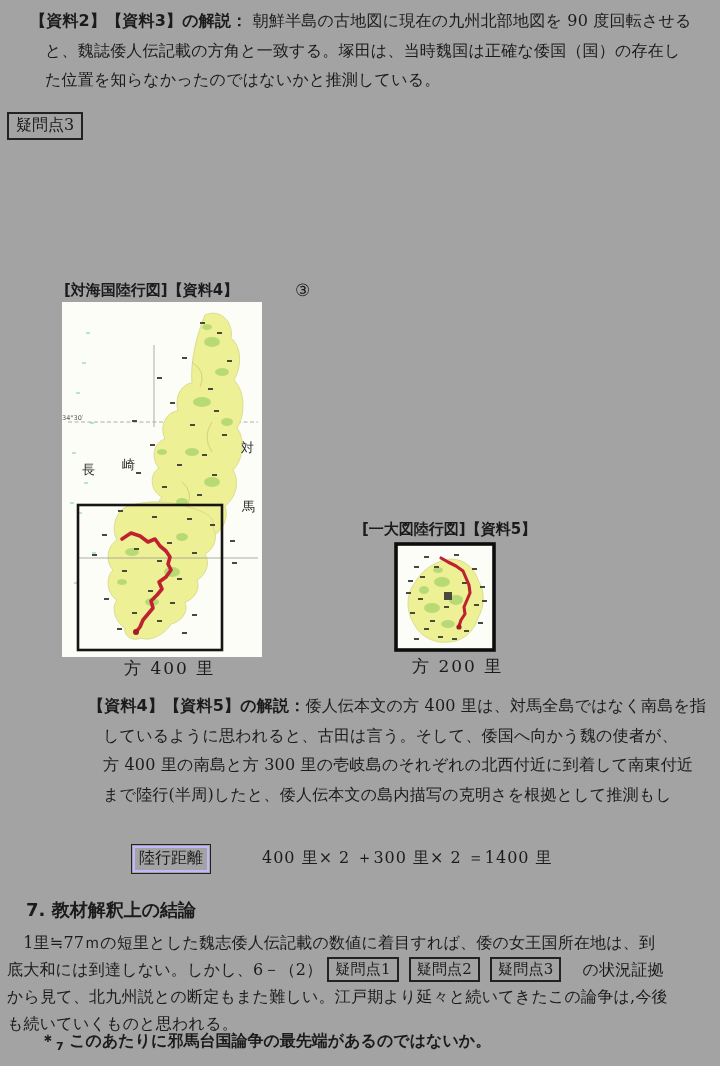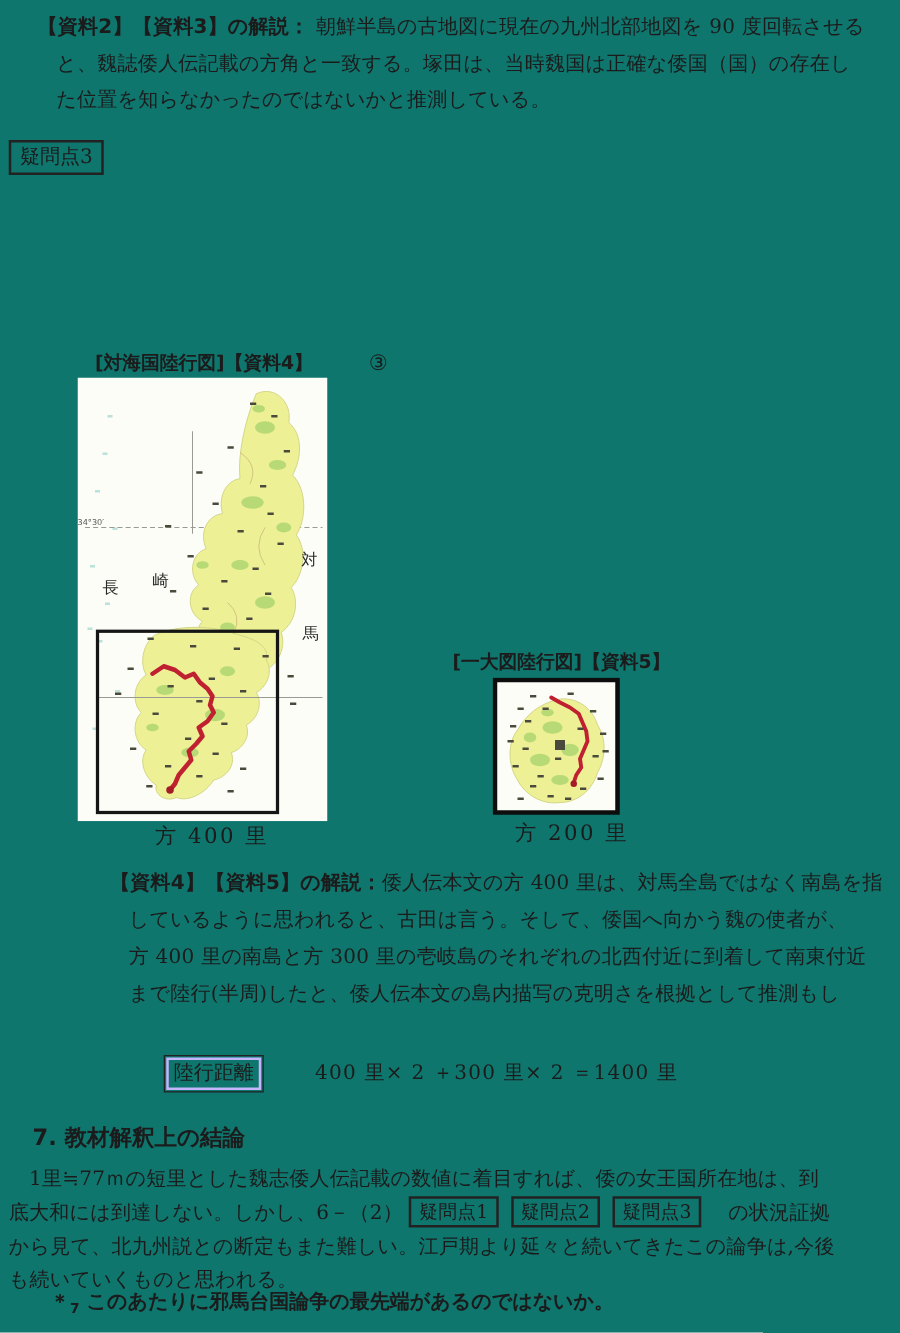--- a/index.html
+++ b/index.html
@@ -1,17 +1,17 @@
 <!DOCTYPE html>
 <html><head>
 <meta charset="utf-8">
 <style>
   html,body { margin:0; padding:0; background:#e8e8e8; }
   .page {
-    position:relative; width:720px; height:1066px; background:#0f766e;
+    position:relative; width:720px; height:1066px; background:#a3a3a3;
     overflow:hidden; margin:0 auto;
     font-family:"DejaVu Serif","Liberation Serif",serif; color:#1b1b1b;
   }
   .abs { position:absolute; }
   .tline { white-space:nowrap; font-size:16px; line-height:29.5px; height:29.5px; letter-spacing:0.2px; }
   .b { font-family:"DejaVu Sans","Liberation Sans",sans-serif; font-weight:bold; }
   
   #para1 .tline + .tline { margin-left:15px; }
   #para3 .tline + .tline { margin-left:15px; }
   #para4 .tline { line-height:27px; height:27px; }
@@ -59,21 +59,21 @@
       <div class="tline"><span class="b">【資料2】【資料3】の解説：</span><span> 朝鮮半島の古地図に現在の九州北部地図を 90 度回転させる</span></div>
       <div class="tline"><span>と、魏誌倭人伝記載の方角と一致する。塚田は、当時魏国は正確な倭国（国）の存在し</span></div>
       <div class="tline"><span>た位置を知らなかったのではないかと推測している。</span></div>
     </div>
 
   <div class="abs" style="left:7px; top:112px;">
     <span class="label-box">疑問点3</span>
   </div>
 
 
-  <div class="abs map-header" style="left:76px; top:281px;text-align:right;">[対海国陸行図]【資料4】</div>
+  <div class="abs map-header" style="left:64px; top:281px;text-align:right;">[対海国陸行図]【資料4】</div>
   <div class="abs marker" style="left:295px; top:280px;">③</div>
 
   <svg class="abs" style="left:62px; top:302px;" width="200" height="355" viewBox="0 0 200 355">
     <rect class="photo-bg" x="0" y="0" width="200" height="355"></rect>
     <g id="seaSpecks1">
         <rect x="20" y="60" width="4" height="2" class="sea-speck"></rect>
         <rect x="14" y="90" width="4" height="2" class="sea-speck"></rect>
         <rect x="28" y="120" width="4" height="2" class="sea-speck"></rect>
         <rect x="10" y="150" width="4" height="2" class="sea-speck"></rect>
         <rect x="22" y="180" width="4" height="2" class="sea-speck"></rect>
@@ -225,21 +225,21 @@
   <div id="para3" class="abs" style="left:88px; top:691px;">
       <div class="tline"><span class="b">【資料4】【資料5】の解説：</span><span>倭人伝本文の方 400 里は、対馬全島ではなく南島を指</span></div>
       <div class="tline"><span>しているように思われると、古田は言う。そして、倭国へ向かう魏の使者が、</span></div>
       <div class="tline"><span>方 400 里の南島と方 300 里の壱岐島のそれぞれの北西付近に到着して南東付近</span></div>
       <div class="tline"><span>まで陸行(半周)したと、倭人伝本文の島内描写の克明さを根拠として推測もし</span></div>
     </div>
 
   <div class="abs" style="left:133px; top:846px;">
     <span class="rikou-box">陸行距離</span>
   </div>
-  <div class="abs equation" style="left:252px; top:848px;">400 里× 2 ＋300 里× 2 ＝1400 里</div>
+  <div class="abs equation" style="left:262px; top:848px;">400 里× 2 ＋300 里× 2 ＝1400 里</div>
 
   <div class="abs section-heading" style="left:26px; top:898px;">7. 教材解釈上の結論</div>
 
   <div id="para4" class="abs" style="left:7px; top:929px;">
       <div class="tline"><span>　1里≒77ｍの短里とした魏志倭人伝記載の数値に着目すれば、倭の女王国所在地は、到</span></div>
       <div class="tline"><span>底大和には到達しない。しかし、6－（2）</span><span class="kbox">疑問点1</span><span class="kbox">疑問点2</span><span class="kbox">疑問点3</span><span>　の状況証拠</span></div>
       <div class="tline"><span>から見て、北九州説との断定もまた難しい。江戸期より延々と続いてきたこの論争は,今後</span></div>
       <div class="tline"><span>も続いていくものと思われる。</span></div>
     </div>
 

